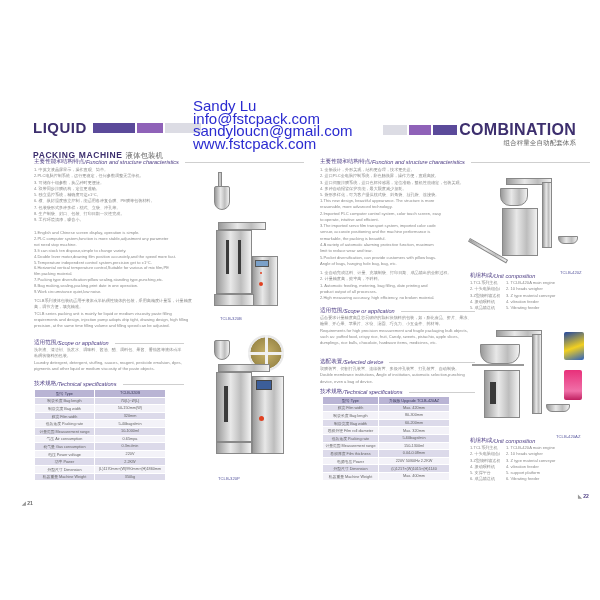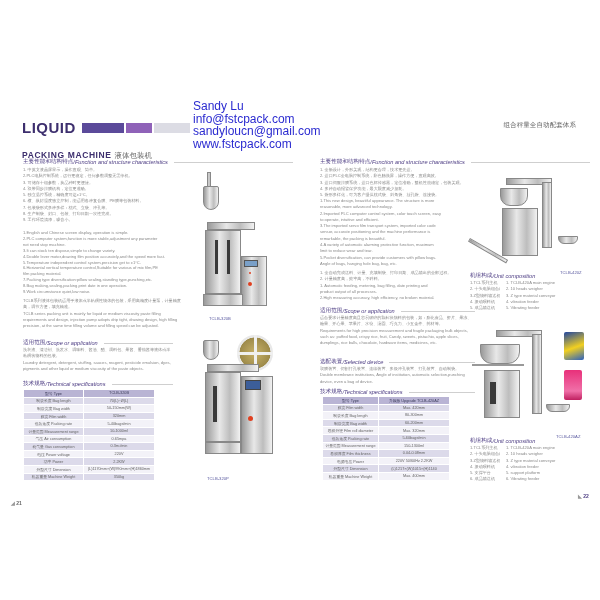--- a/index.html
+++ b/index.html
@@ -1,24 +1,24 @@
 <!DOCTYPE html>
 <html><head>
 <meta charset="utf-8">
 <style>
   * { box-sizing: border-box; margin: 0; padding: 0; }
   html, body { width: 600px; height: 600px; background: #ffffff; overflow: hidden; }
   body { position: relative; font-family: "Liberation Sans", sans-serif; color: #555; }
 
   .page { position: absolute; top: 0; }
-  #left-page { left: 1px; width: 300px; height: 429px; }
+  #left-page { left: 12px; width: 300px; height: 429px; }
   #right-page { left: 300px; width: 300px; height: 600px; }
 
   
-  .contact { position: absolute; left: 193px; top: 100px; color: #2b2bd0; font-size: 12px; line-height: 12.6px; font-family: "Liberation Sans", sans-serif; z-index: 5; }
+  .contact { position: absolute; left: 193px; top: 100px; color: #2b2bd0; font-size: 15px; line-height: 12.6px; font-family: "Liberation Sans", sans-serif; z-index: 5; }
   .contact div { white-space: nowrap; }
 
   
   .hdr-left { position: absolute; left: 21px; top: 118px; }
   .hdr-left .big { font-size: 15px; font-weight: bold; color: #3d2f6e; letter-spacing: 0.5px; line-height: 15px; display: inline-block; vertical-align: middle; }
   .bars { display: inline-block; vertical-align: middle; height: 10px; margin-left: 2px; }
   .bar { display: inline-block; height: 10px; vertical-align: top; }
   .hdr-left .sub { font-size: 8.5px; font-weight: bold; color: #3d2f6e; letter-spacing: 0.6px; margin-top: 14px; white-space: nowrap; }
   .hdr-left .sub .cn { font-weight: normal; color: #666; letter-spacing: 0; margin-left: 3px; font-size: 7.5px; }
 
@@ -217,20 +217,25 @@
 <div class="contact">
   <div>Sandy Lu</div>
   <div>info@fstcpack.com</div>
   <div>sandyloucn@gmail.com</div>
   <div>www.fstcpack.com</div>
 </div>
 
 <div class="page" id="right-page">
 
   <div class="hdr-right">
+    <div>
+      <span class="bars">
+        <span class="bar" style="width:24px;background:#dcdce4;"></span><span class="bar" style="width:22px;background:#8f62b8;margin-left:2px;"></span><span class="bar" style="width:24px;background:#5b4a9a;margin-left:2px;margin-right:2px;"></span>
+      </span><span class="big">COMBINATION</span>
+    </div>
     <div class="cn">组合秤量全自动配套体系</div>
   </div>
 
   <div class="sec" style="left:20px;top:158px;width:270px;">
     <span>主要性能和结构特点</span>
       <span class="t">/Function and structure characteristics</span>
       <span class="line"></span>
   </div>
 
   <div class="txt" style="left:20px;top:167px;width:155px;">

